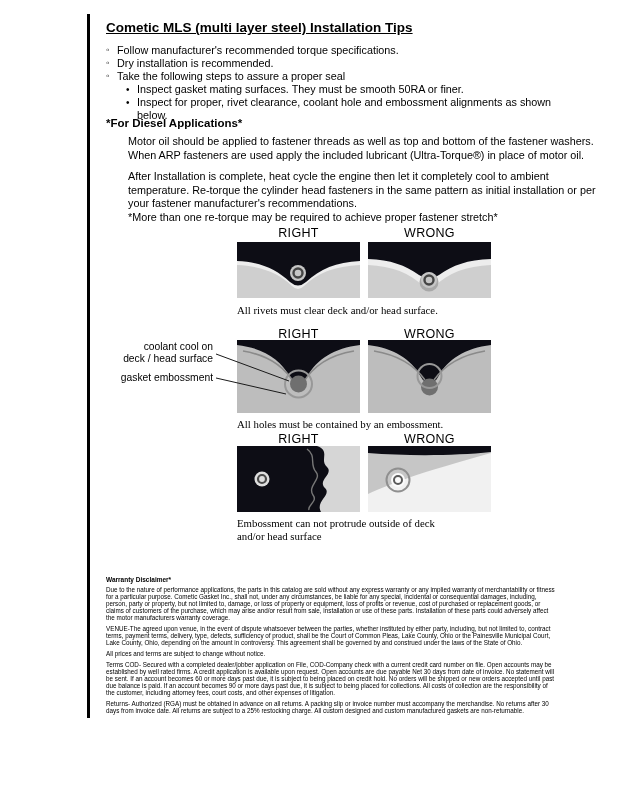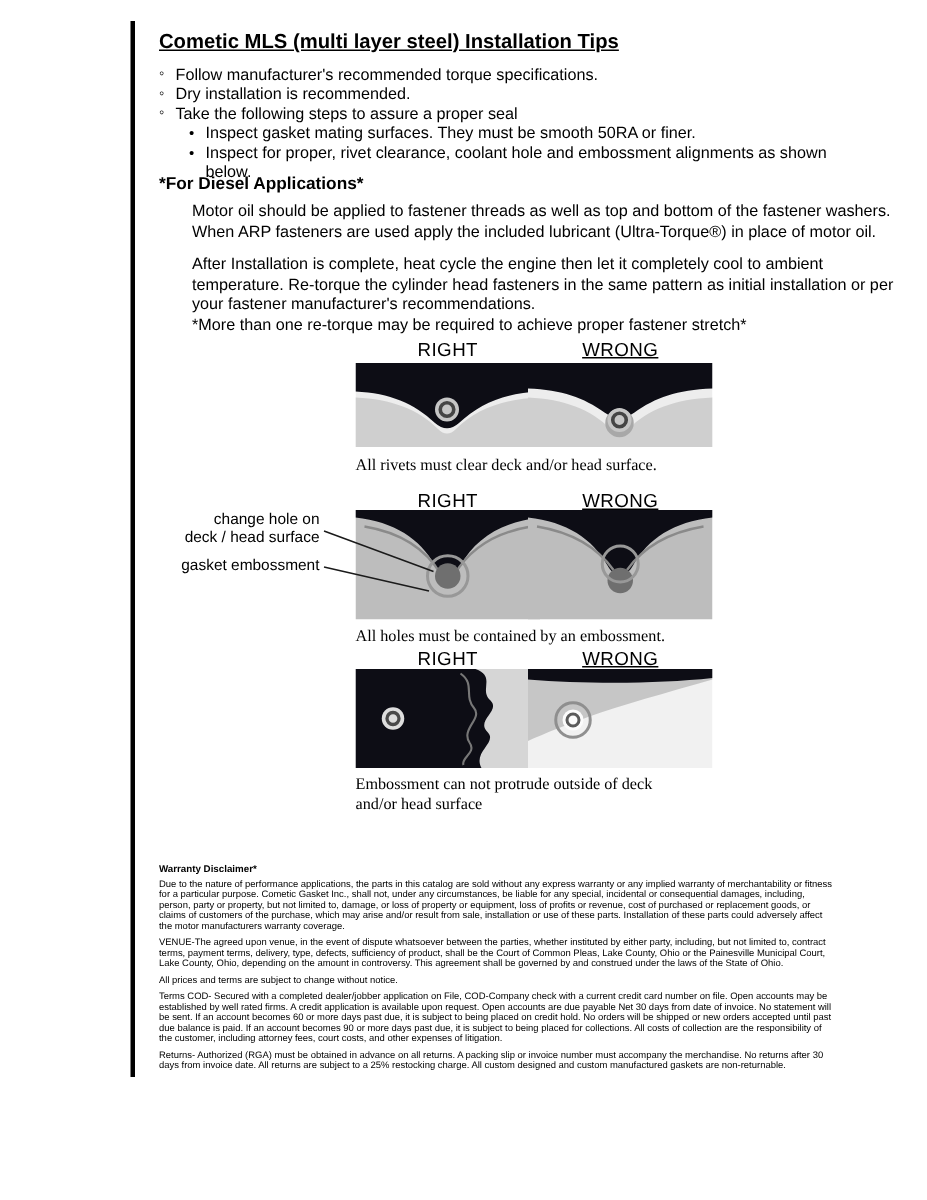--- a/index.html
+++ b/index.html
@@ -20,21 +20,21 @@
   .bullet.sub { margin-left:20px; }
   .bullet.sub::before { content:"•"; font-size:10px; top:0; }
 
   .diesel-heading { position:absolute; left:106px; top:117px; font-size:11.5px; font-weight:bold; }
   .para { position:absolute; left:112px; width:480px; font-size:10.8px; line-height:13.5px;margin-left:16px; }
   .para1 { top:135px; }
   .para2 { top:170px; }
   .note  { top:211px; }
 
   .dlabel { position:absolute; width:123px; text-align:center; font-size:12.5px; letter-spacing:0.3px; }
-  .col-r { left:237px; } .col-w { left:352px;text-decoration:underline; }
+  .col-r { left:237px; } .col-w { left:368px; }
   .row1-label { top:226px; } .row2-label { top:327px; } .row3-label { top:432px; }
   .dimg { position:absolute; width:123px; }
   .row1-img { top:242px; height:56px; }
   .row2-img { top:340px; height:73px; }
   .row3-img { top:446px; height:66px; }
   .dimg svg { display:block; width:100%; height:100%; }
 
   .caption { position:absolute; left:237px; font-size:10.8px; line-height:13px;font-family:Liberation Serif, serif; }
   .cap1 { top:304px; } .cap2 { top:418px; } .cap3 { top:517px; }
 
@@ -116,21 +116,21 @@
       <path d="M0,0 H123 V5 C97,8 80,19 70,37 C66,45 57,45 53,37 C43,19 26,8 0,5 Z" fill="#0d0d15"></path>
       <path d="M6,11 C30,15 47,26 57,40" stroke="#8a8a8a" stroke-width="1.6" fill="none"></path>
       <path d="M117,11 C93,15 76,26 66,40" stroke="#8a8a8a" stroke-width="1.6" fill="none"></path>
       <circle cx="61.5" cy="47" r="8.5" fill="#6f6f6f"></circle>
       <circle cx="61.5" cy="36" r="12" fill="none" stroke="#989898" stroke-width="2"></circle>
     </svg>
   </div>
   <div class="caption cap2">All holes must be contained by an embossment.</div>
 
   <div class="ann ann1">
-    <div>change hole on</div>
+    <div>coolant cool on</div>
     <div>deck / head surface</div>
   </div>
   <div class="ann ann2">gasket embossment</div>
 
   <svg class="leader-overlay">
     <line x1="216" y1="354" x2="289" y2="381" stroke="#1a1a1a" stroke-width="1"></line>
     <line x1="216" y1="378" x2="286" y2="394" stroke="#1a1a1a" stroke-width="1"></line>
   </svg>
 
   <div class="dlabel col-r row3-label">RIGHT</div>

